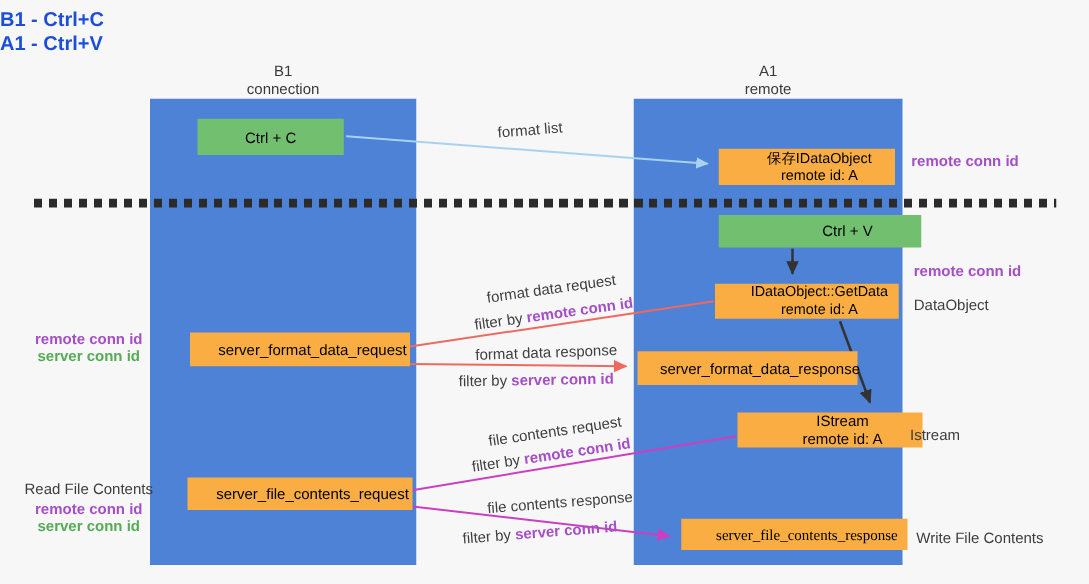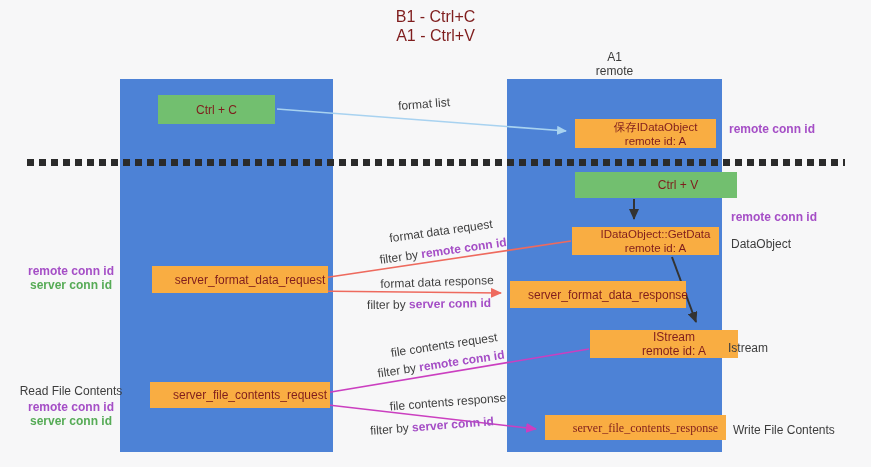--- a/index.html
+++ b/index.html
@@ -1,26 +1,26 @@
 <!DOCTYPE html>
 <html><head>
 <meta charset="utf-8">
 <style>
   html,body{margin:0;padding:0;background:#f7f7f8;}
   #stage{
     position:relative;width:871px;height:467px;background:#f7f7f8;overflow:hidden;
     font-family:"Liberation Sans","DejaVu Sans",sans-serif;color:#3d3d3d;
   }
   .abs{position:absolute;}
-  .title{left:0;right:0;top:7px;text-align:center;font-size:16px;line-height:19px;color:#7f1d1d;}
+  .title{left:0;right:0;top:7px;font-size:16px;line-height:19px;color:#1d4ed8;font-weight:bold;}
   .col-header{top:50px;text-align:center;font-size:12px;line-height:14px;color:#3a3a3a;}
   .lifeline{background:#4d82d6;top:79px;height:373px;}
   .node{
     display:flex;flex-direction:column;align-items:center;justify-content:center;
-    color:#7f1d1d;font-size:12px;line-height:14px;text-align:left;white-space:nowrap;
+    color:#000000;font-size:12px;line-height:14px;text-align:left;white-space:nowrap;
   }
   .orange{background:#f9ad42;padding-left:20px;}
   .green{background:#72bf6f;}
   .dashline{
     top:159px;left:27px;width:818px;height:7px;
     background:repeating-linear-gradient(90deg,#2b2b2b 0 7px,rgba(0,0,0,0) 7px 12px);
   }
   .lbl{font-size:12px;line-height:14px;white-space:nowrap;}
   .arrow-label{font-size:12px;color:#3f3f3f;white-space:nowrap;transform-origin:center center;}
   .center-pivot{transform:translate(-50%,-50%);}
@@ -33,20 +33,24 @@
 </head>
 <body>
 
 <div id="stage">
 
   <div class="abs title">
     <div>B1 - Ctrl+C</div>
     <div>A1 - Ctrl+V</div>
   </div>
 
+  <div class="abs col-header" style="left:120px;width:213px;">
+    <div>B1</div>
+    <div>connection</div>
+  </div>
   <div class="abs col-header" style="left:507px;width:215px;">
     <div>A1</div>
     <div>remote</div>
   </div>
 
   <div class="abs lifeline" style="left:120px;width:213px;"></div>
   <div class="abs lifeline" style="left:507px;width:215px;"></div>
 
   <div class="abs dashline"></div>
 

